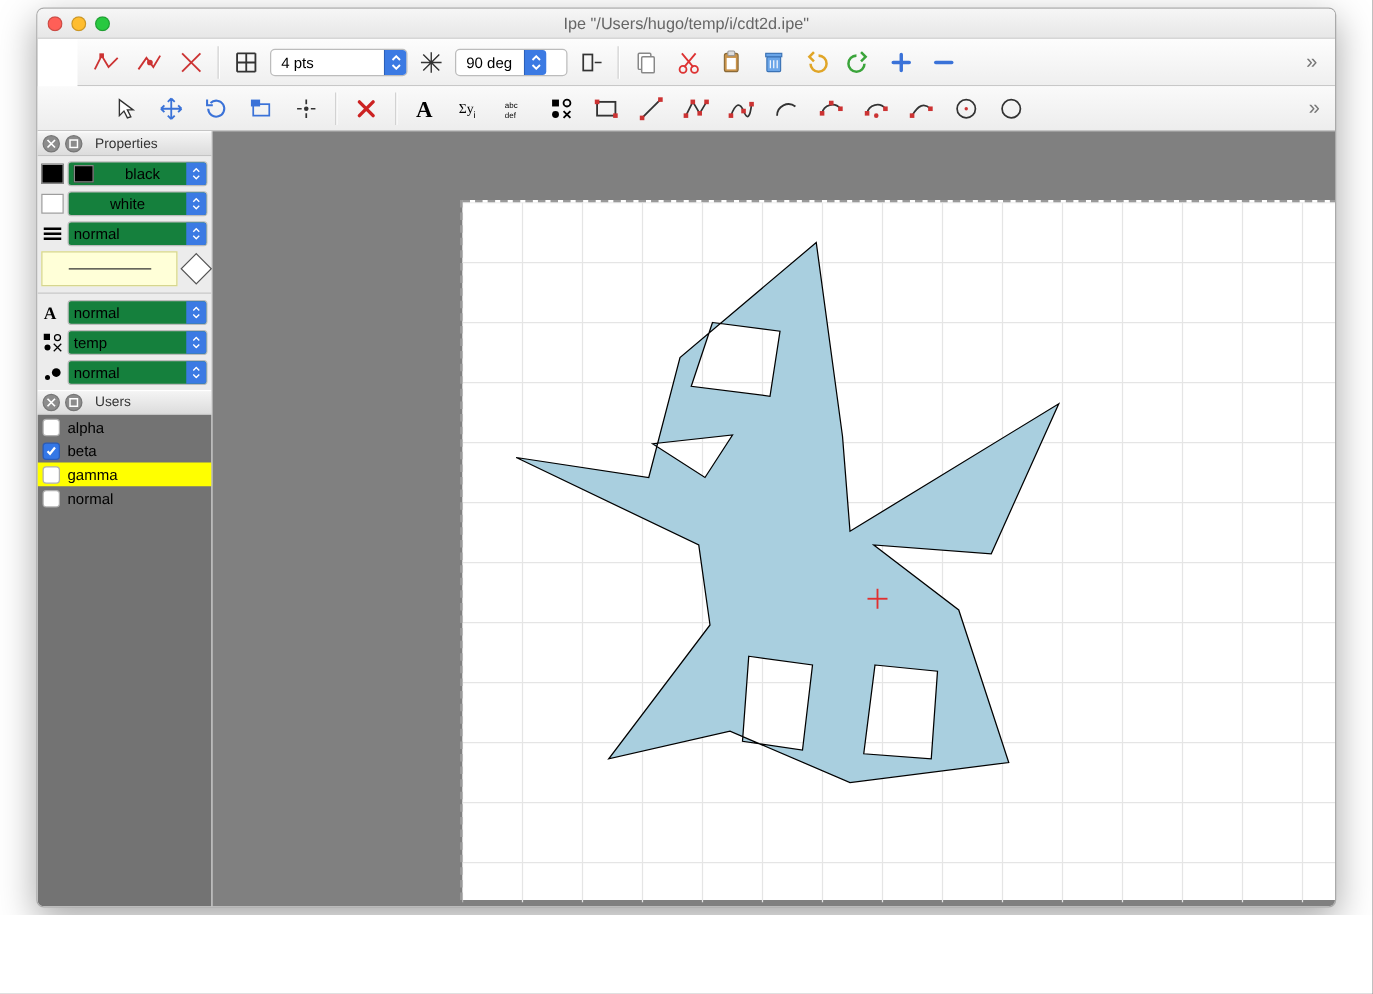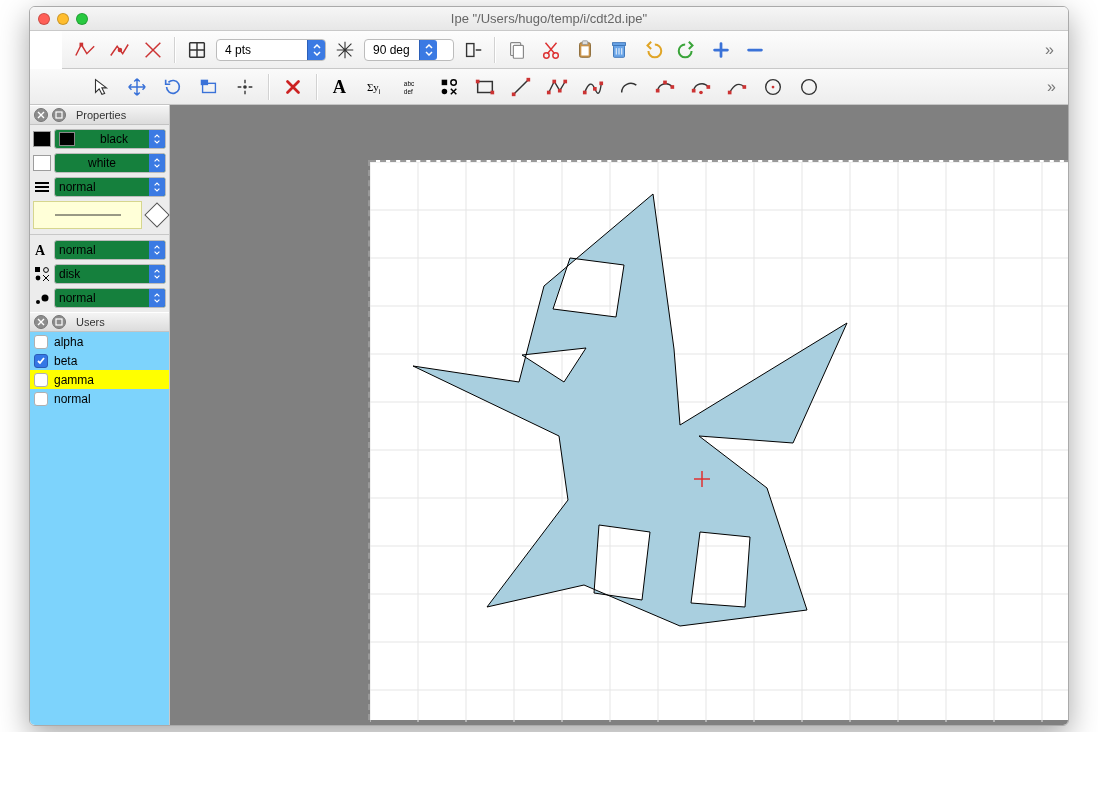--- a/index.html
+++ b/index.html
@@ -75,21 +75,21 @@
     display:flex; align-items:center; position:relative; font-size:12px;
   }
   .sel .sw { width:16px; height:14px; margin:0 4px; border:1px solid #888; }
   .sel .txt { flex:1; padding:0 4px; text-align:center; }
   .sel .arr { width:16px; height:100%; background:#3b7ae3; border-radius:0 2px 2px 0; display:flex;align-items:center;justify-content:center;}
   .sel .arr svg{width:8px;height:10px;}
   .lineprev { flex:1; height:28px; background:#ffffd8; border:1px solid #d6d68e; display:flex; align-items:center; justify-content:center;}
   .diamond { width:18px; height:18px; border:1px solid #555; transform:rotate(45deg); margin-left:6px; background:#fff;}
   .glyphcell { width:18px; height:16px; display:flex;align-items:center;justify-content:center;margin-right:3px;}
 
-  .layer-body { background:#7dd3fc; flex:1; }
+  .layer-body { background:#737373; flex:1; }
   .layer-row { display:flex; align-items:center; height:19px; padding:0 4px; font-size:12px; }
   .layer-row.sel-row { background:#ffff00; }
   .chk { width:14px; height:14px; border:1px solid #b0b0b0; border-radius:3px; margin-right:6px; background:#fff; display:flex;align-items:center;justify-content:center;}
   .chk.checked { background:#3477e6; border-color:#2a5bb6;}
   .chk.checked svg{width:10px;height:10px;}
 
   .canvas-wrap { flex:1; background:#808080; position:relative; overflow:hidden; }
   .paper {
     position:absolute; left:200px; top:55px; width:720px; height:560px; background:#fff;
     border-top:2px dashed #999;
@@ -447,21 +447,21 @@
         <div class="proprow">
           <span class="glyphcell">
               <svg width="16" height="16">
                 <rect x="1" y="1" width="5" height="5" fill="#000"></rect>
                 <circle cx="12" cy="4" r="2.4" fill="none" stroke="#000"></circle>
                 <circle cx="4" cy="12" r="2.4" fill="#000"></circle>
                 <path d="M9 9l6 6M15 9l-6 6" stroke="#000"></path>
               </svg>
             </span>
           <div class="sel">
-            <span class="txt" style="text-align:left">disk</span>
+            <span class="txt" style="text-align:left">temp</span>
             <span class="arr">
                 <svg viewBox="0 0 10 12">
                   <path d="M2 4 L5 1 L8 4 M2 8 L5 11 L8 8" stroke="#fff" fill="none" stroke-width="1.4"></path>
                 </svg>
               </span>
           </div>
         </div>
         <div class="proprow">
           <span class="glyphcell">
               <svg width="16" height="16">

